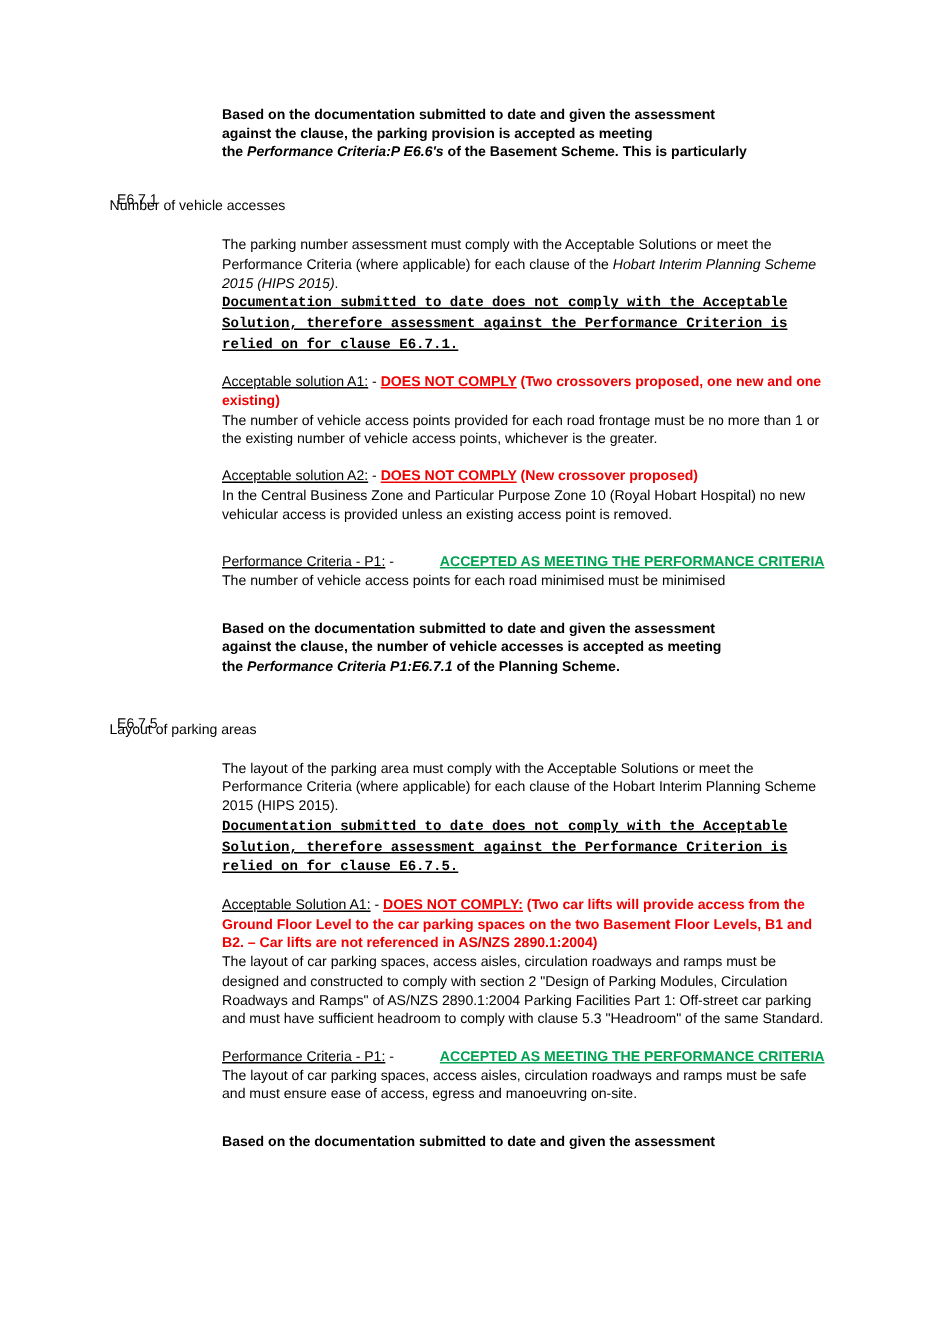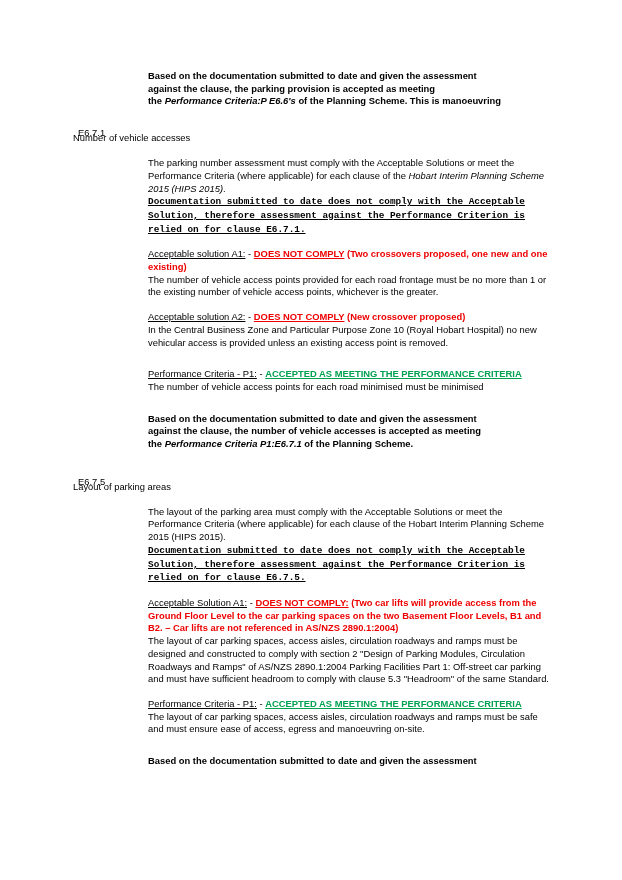--- a/index.html
+++ b/index.html
@@ -72,20 +72,21 @@
   .red-u {
     color: #ee0000;
     font-weight: bold;
     text-decoration: underline;
     margin-top: 20px;
   }
   .green-u {
     color: #00a150;
     font-weight: bold;
     text-decoration: underline;
+    margin-left: 28px;
   }
 
   .hdr-u {
     text-decoration: underline;
   }
 
   .bold-u {
     font-weight: bold;
     text-decoration: underline;
     font-family: Liberation Mono, monospace;
@@ -93,21 +94,21 @@
 </style>
 </head>
 <body>
 
 <div class="page">
   <div class="content">
 
     <div class="para bold">
       <span>Based on the documentation submitted to date and given the assessment</span><br>
       <span>against the clause, the parking provision is accepted as meeting</span><br>
-      <span>the </span><i>Performance Criteria:P E6.6's</i><span> of the Planning Scheme. This is manoeuvring</span><br>
+      <span>the </span><i>Performance Criteria:P E6.6's</i><span> of the Basement Scheme. This is particularly</span><br>
     </div>
 
     <div class="gap-m"></div>
 
     <div class="clause-row">
       <span class="clause-num">E6.7.1</span>
       <span class="clause-title" style="font-size:9.4px;line-height:12.7px;">Number of vehicle accesses</span>
     </div>
 
     <div class="gap-s"></div>

